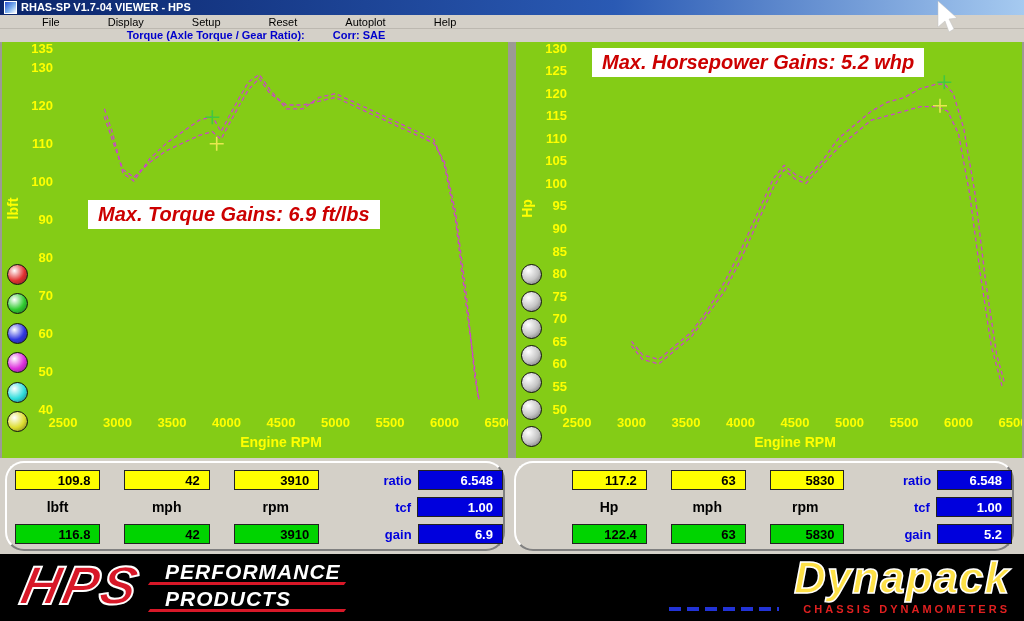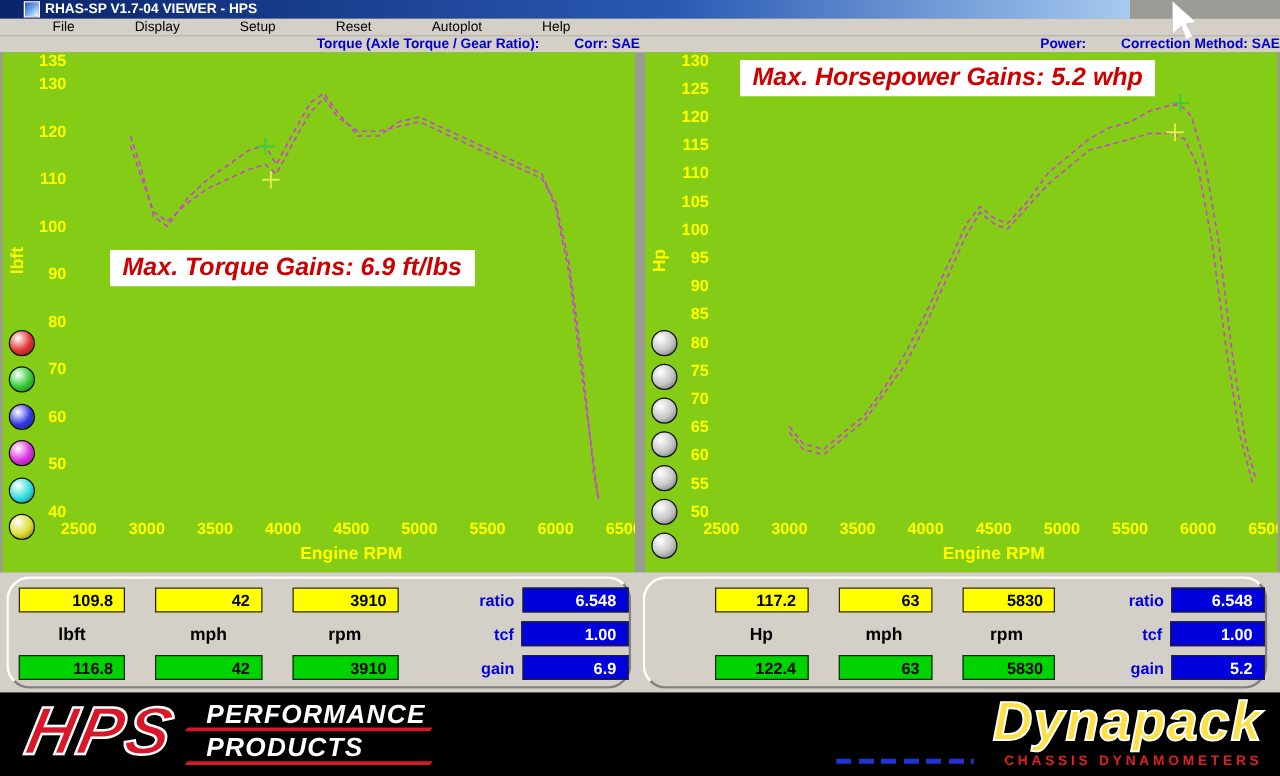--- a/index.html
+++ b/index.html
@@ -1,35 +1,35 @@
 <!DOCTYPE html>
 <html><head>
 <meta charset="utf-8">
 <style>
   html,body{margin:0;padding:0;}
   body{width:1024px;height:621px;overflow:hidden;background:#000;
        font-family:"Liberation Sans",sans-serif;position:relative;}
   .window{position:absolute;inset:0;background:#9c9a94;}
 
   
-  .titlebar{position:absolute;left:0;top:0;width:904px;height:15px;
+  .titlebar{position:absolute;left:0;top:0;width:1024px;height:15px;
     background:linear-gradient(90deg,#0a246a 0%,#2a5ab4 60%,#a6caf0 100%);
-    display:flex;align-items:center;padding-left:19px;box-sizing:border-box;}
+    display:flex;align-items:center;padding-left:4px;box-sizing:border-box;}
   .title-icon{width:11px;height:11px;margin-right:4px;border:1px solid #fff;
     background:linear-gradient(135deg,#2850d0,#7fb2f0 55%,#fff);}
   .title-text{color:#fff;font-size:11px;font-weight:bold;line-height:1;white-space:nowrap;}
 
   
   .menubar{position:absolute;top:15px;left:0;width:1024px;height:14px;background:#d4d0c8;
     display:flex;align-items:center;box-sizing:border-box;border-bottom:1px solid #bcb8b0;}
   .menu-item{font-size:11px;color:#000;padding:0 6px;line-height:14px;margin-left:36px;}
 
   
   .chart-headers{position:absolute;top:29px;left:0;width:1024px;height:13px;background:#d4d0c8;display:flex;}
-  .ch-half{width:512px;display:flex;justify-content:flex-end;gap:28px;}
+  .ch-half{width:512px;display:flex;justify-content:center;gap:28px;}
   .ch-label{font-size:11px;font-weight:bold;color:#0000cc;line-height:13px;white-space:nowrap;}
 
   
   .chart-area{position:absolute;top:42px;left:0;width:1024px;height:416px;background:#9c9a94;}
   .chart-panel{position:absolute;top:0;width:506px;height:416px;background:#84cc16;}
   #chart0{left:2px;} #chart1{left:516px;}
   svg.chart{position:absolute;left:0;top:0;width:506px;height:416px;display:block;}
   svg .ytick,svg .xtick{fill:#ffff00;font-family:"Liberation Sans",sans-serif;font-size:13px;font-weight:bold;}
   svg .axlabel{fill:#ffff00;font-family:"Liberation Sans",sans-serif;font-size:14px;font-weight:bold;}
   .annotation{position:absolute;background:#ffffff;color:#cc0000;padding:3px 10px;
@@ -89,24 +89,20 @@
     <span class="menu-item">Setup</span>
     <span class="menu-item">Reset</span>
     <span class="menu-item">Autoplot</span>
     <span class="menu-item">Help</span>
   </div>
 
   <div class="chart-headers">
     <div class="ch-half">
       <span class="ch-label">Torque (Axle Torque / Gear Ratio):</span>
       <span class="ch-label">Corr: SAE</span>
-    </div>
-    <div class="ch-half">
-      <span class="ch-label">Power:</span>
-      <span class="ch-label">Correction Method: SAE</span>
     </div>
   </div>
 
   <div class="chart-area">
     <div class="chart-panel" id="chart0">
       <svg class="chart">
           <text class="ytick" x="51" y="10.5" text-anchor="end">135</text>
           <text class="ytick" x="51" y="29.5" text-anchor="end">130</text>
           <text class="ytick" x="51" y="67.5" text-anchor="end">120</text>
           <text class="ytick" x="51" y="105.5" text-anchor="end">110</text>

